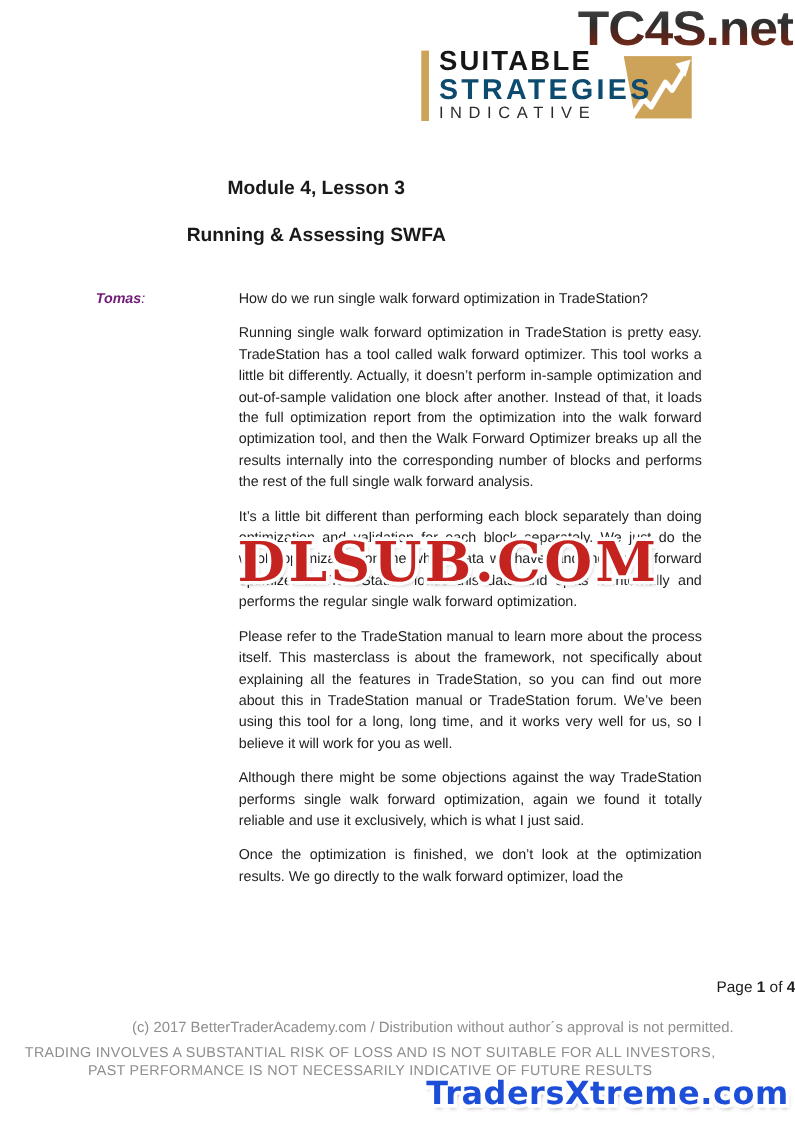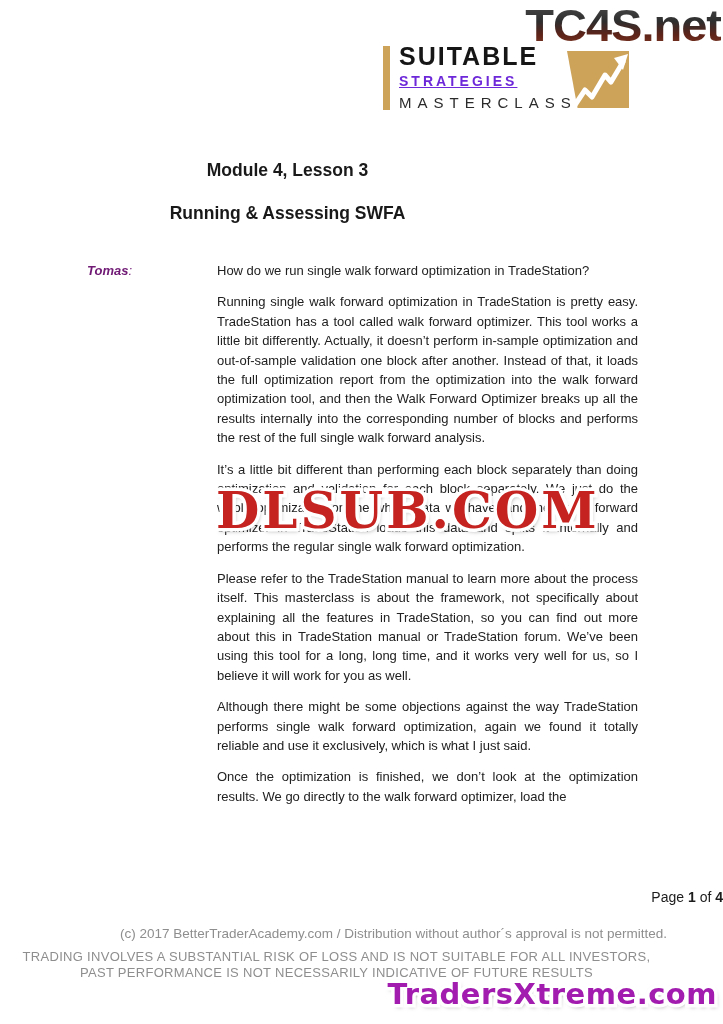--- a/index.html
+++ b/index.html
@@ -19,21 +19,21 @@
     -webkit-background-clip:text; background-clip:text;
     color:transparent; -webkit-text-fill-color:transparent;
     filter:drop-shadow(0 0 1.5px rgba(255,255,255,.85));
     transform:scaleY(.94); transform-origin:top;
   }
 
   
   .logo { position:absolute; top:44px; left:383px; display:flex; z-index:2; }
   .logo-bar { width:7px; height:64px; background:#cda35a; margin-right:9px; margin-top:2px; }
   .logo-line1 { font-size:25px; font-weight:bold; letter-spacing:2px; color:#161616; line-height:25px; }
-  .logo-line2 { font-size:14px; font-weight:bold; letter-spacing:3px; color:#6d28d9; line-height:24px;text-decoration:underline; }
+  .logo-line2 { font-size:26px; font-weight:bold; letter-spacing:3px; color:#0c4a6e; line-height:24px; }
   .logo-line3 { font-size:15px; font-weight:normal; letter-spacing:6px; color:#2b2b2b; line-height:20px; }
   .logo-tile-wrap { position:absolute; top:51px; left:567px; width:62px; height:57px; z-index:1; }
   .logo-tile {
     position:absolute; inset:0; background:#cda35a;
     clip-path:polygon(0% 0%,100% 0%,100% 100%,17% 100%);
   }
   .logo-tile-wrap svg { position:absolute; left:-3px; top:-9px; overflow:visible; }
 
   
   .title { position:absolute; top:159px; left:0; width:575px; text-align:center; color:#191919; }
@@ -59,42 +59,42 @@
     text-shadow:2px 3px 4px rgba(90,90,90,.55), -1px -1px 3px rgba(120,120,120,.4);
   }
   .dlsub {
     position:absolute; top:486px; left:216px; z-index:5;
     font-family:"DejaVu Serif", serif; font-weight:bold;
     font-size:50px; letter-spacing:3px; color:#c42320; line-height:1;
   }
   .traders {
     position:absolute; top:980px; right:6px; z-index:5;
     font-family:"DejaVu Sans", sans-serif; font-weight:bold;
-    font-size:29px; letter-spacing:0.5px; color:#a21caf; line-height:1;
+    font-size:29px; letter-spacing:0.5px; color:#1d4ed8; line-height:1;
   }
 
   
   .page-num { position:absolute; top:889px; left:0; width:723px; text-align:right; font-size:14px; color:#1c1c1c; }
   .page-num b { font-weight:bold; }
   .copyright { position:absolute; top:926px; left:0; width:723px; text-align:center; font-size:13.5px; color:#8e8e8e;padding-left:32px; }
   .disclaimer { position:absolute; top:949px; left:0; width:673px; text-align:center; font-size:13px; line-height:16px; color:#8e8e8e; letter-spacing:.3px; }
 </style>
 </head>
 <body>
 
 <div class="page">
 
   <div class="tc4s">TC4S.net</div>
 
   <div class="logo">
     <div class="logo-bar"></div>
     <div class="logo-text">
       <div class="logo-line1">SUITABLE</div>
       <div class="logo-line2">STRATEGIES</div>
-      <div class="logo-line3">MASTERCLASS</div>
+      <div class="logo-line3">INDICATIVE</div>
     </div>
   </div>
 
   <div class="logo-tile-wrap">
     <div class="logo-tile"></div>
     <svg width="70" height="74" viewBox="0 0 70 74">
       <polyline points="9,66 21,48 28,55 41,33 47,40 59,20" fill="none" stroke="#ffffff" stroke-width="5" stroke-linecap="round" stroke-linejoin="round"></polyline>
       <polygon points="50,16 64,12 59,28" fill="#ffffff"></polygon>
     </svg>
   </div>

